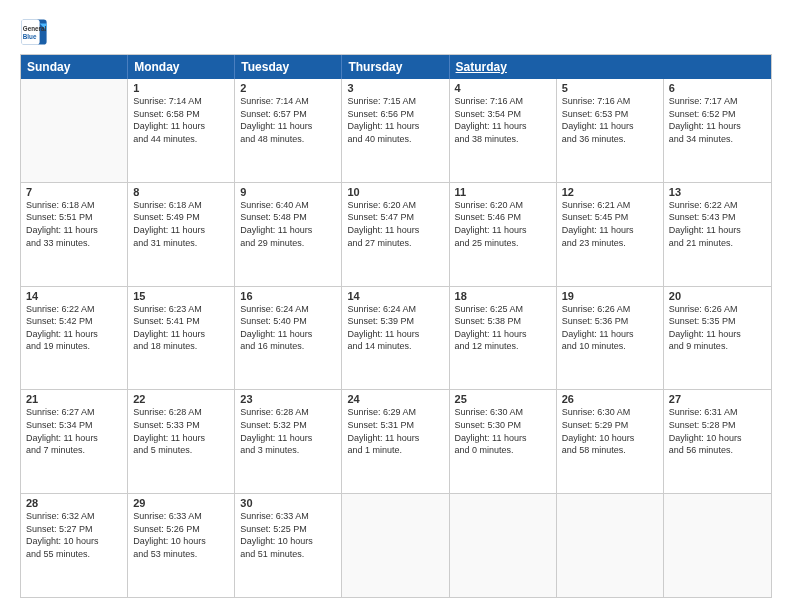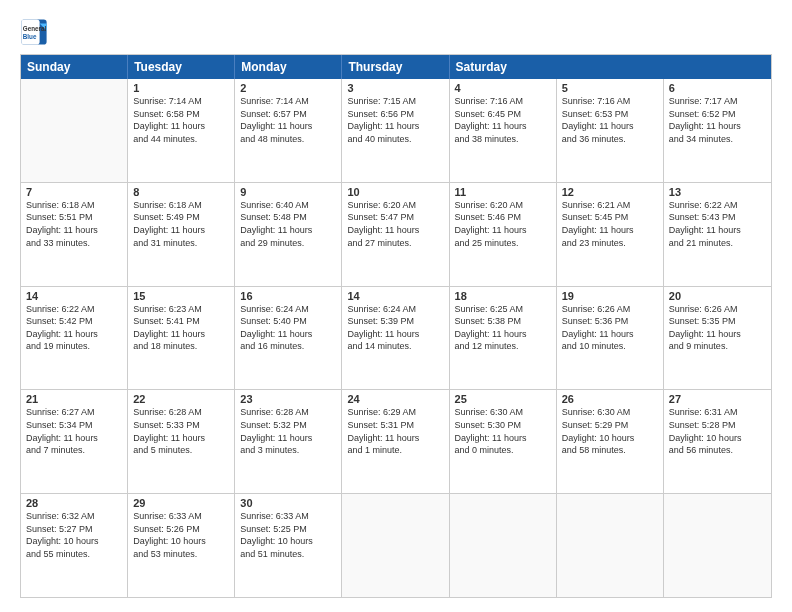--- a/index.html
+++ b/index.html
@@ -57,21 +57,21 @@
       grid-template-columns: repeat(7, 1fr);
       background: #1a5fa8;
     }
     .cal-header-cell {
       color: #fff;
       font-weight: bold;
       font-size: 12px;
       padding: 5px 6px;
       border-right: 1px solid #4a7fc0;
     }
-    .cal-header-cell:last-child { border-right: none; }
+    .cal-header-cell:last-child { border-right: none; text-decoration: underline; }
     .cal-body {
       display: flex;
       flex-direction: column;
       flex: 1;
     }
     .cal-row {
       display: grid;
       grid-template-columns: repeat(7, 1fr);
       flex: 1;
       border-top: 1px solid #ccc;
@@ -116,22 +116,22 @@
     </div>
     <div class="title-block">
       <div class="month-year"></div>
       <div class="location"></div>
     </div>
   </div>
 
   <div class="calendar">
     <div class="cal-header">
       <div class="cal-header-cell">Sunday</div>
+      <div class="cal-header-cell">Monday</div>
       <div class="cal-header-cell">Tuesday</div>
-      <div class="cal-header-cell">Monday</div>
       <div class="cal-header-cell">Thursday</div>
       <div class="cal-header-cell">Saturday</div>
     </div>
     <div class="cal-body" id="cal-body">
     <div class="cal-row">
           <div class="cal-cell empty"></div>
           <div class="cal-cell">
             <span class="day-num">1</span>
             <div class="cell-text">Sunrise: 7:14 AM</div>
             <div class="cell-text">Sunset: 6:58 PM</div>
@@ -148,21 +148,21 @@
           <div class="cal-cell">
             <span class="day-num">3</span>
             <div class="cell-text">Sunrise: 7:15 AM</div>
             <div class="cell-text">Sunset: 6:56 PM</div>
             <div class="cell-text">Daylight: 11 hours</div>
             <div class="cell-text">and 40 minutes.</div>
           </div>
           <div class="cal-cell">
             <span class="day-num">4</span>
             <div class="cell-text">Sunrise: 7:16 AM</div>
-            <div class="cell-text">Sunset: 6:45 PM</div>
+            <div class="cell-text">Sunset: 3:54 PM</div>
             <div class="cell-text">Daylight: 11 hours</div>
             <div class="cell-text">and 38 minutes.</div>
           </div>
           <div class="cal-cell">
             <span class="day-num">5</span>
             <div class="cell-text">Sunrise: 7:16 AM</div>
             <div class="cell-text">Sunset: 6:53 PM</div>
             <div class="cell-text">Daylight: 11 hours</div>
             <div class="cell-text">and 36 minutes.</div>
           </div>

